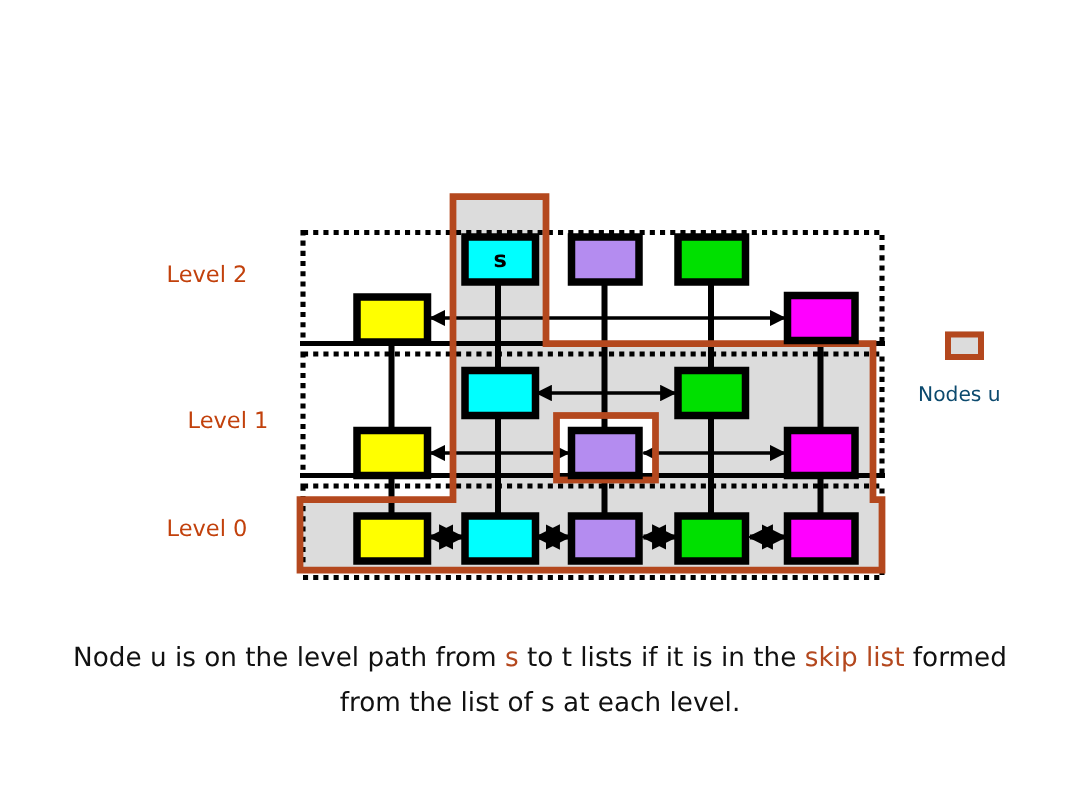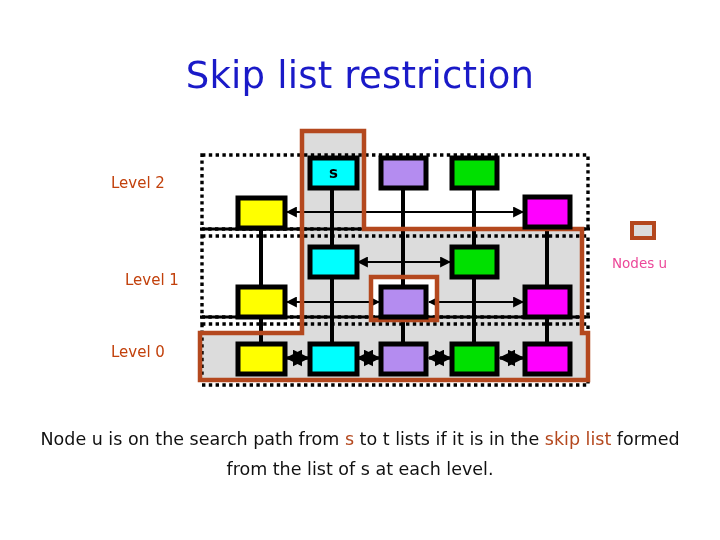--- a/index.html
+++ b/index.html
@@ -22,42 +22,41 @@
   }
 
   .caption{
     position:absolute;left:40px;top:424px;width:640px;text-align:center;
     color:#111;font-size:17.5px;line-height:30px;
     font-family:"DejaVu Sans","Liberation Sans",sans-serif;
   }
   .caption .hl{color:#B4481E;}
 
   .legend-label{
-    position:absolute;color:#ec4899;font-size:13.5px;
+    position:absolute;color:#0c4a6e;font-size:13.5px;
     font-family:"DejaVu Sans","Liberation Sans",sans-serif;
   }
   .legend-swatch{
     position:absolute;background:#DCDCDC;border:4px solid #B4481E;
     box-sizing:border-box;
   }
 
   svg.diagram{position:absolute;left:0;top:0;width:720px;height:540px;}
 
   .node-label{
     position:absolute;color:#000;font-size:15px;font-weight:700;
     font-family:"DejaVu Sans","Liberation Sans",sans-serif;
     text-align:center;
   }
 </style>
 </head>
 <body>
 
 <div id="slide">
 
-  <div class="title">Skip list restriction</div>
 
   <svg class="diagram" viewBox="0 0 720 540" xmlns="http://www.w3.org/2000/svg">
 
     <g>
 
       <path d="M 302,131
                L 364,131
                L 364,229
                L 582,229
                L 582,333
@@ -192,17 +191,17 @@
   <div class="node-label" style="left:310px;top:164px;width:47px;">s</div>
 
   <div class="lvl-label" style="left:111px;top:174px;">Level 2</div>
   <div class="lvl-label" style="left:125px;top:271px;">Level 1</div>
   <div class="lvl-label" style="left:111px;top:343px;">Level 0</div>
 
   <div class="legend-swatch" style="left:630px;top:221px;width:26px;height:19px;"></div>
   <div class="legend-label" style="left:612px;top:255px;">Nodes u</div>
 
   <div class="caption">
-    <span>Node u is on the search path from </span><span class="hl">s</span><span> to t lists if it is in</span>
+    <span>Node u is on the level path from </span><span class="hl">s</span><span> to t lists if it is in</span>
     <span>the </span><span class="hl">skip list</span><span> formed from the list of s at each level.</span>
   </div>
 
 </div>
 
 </body></html>

